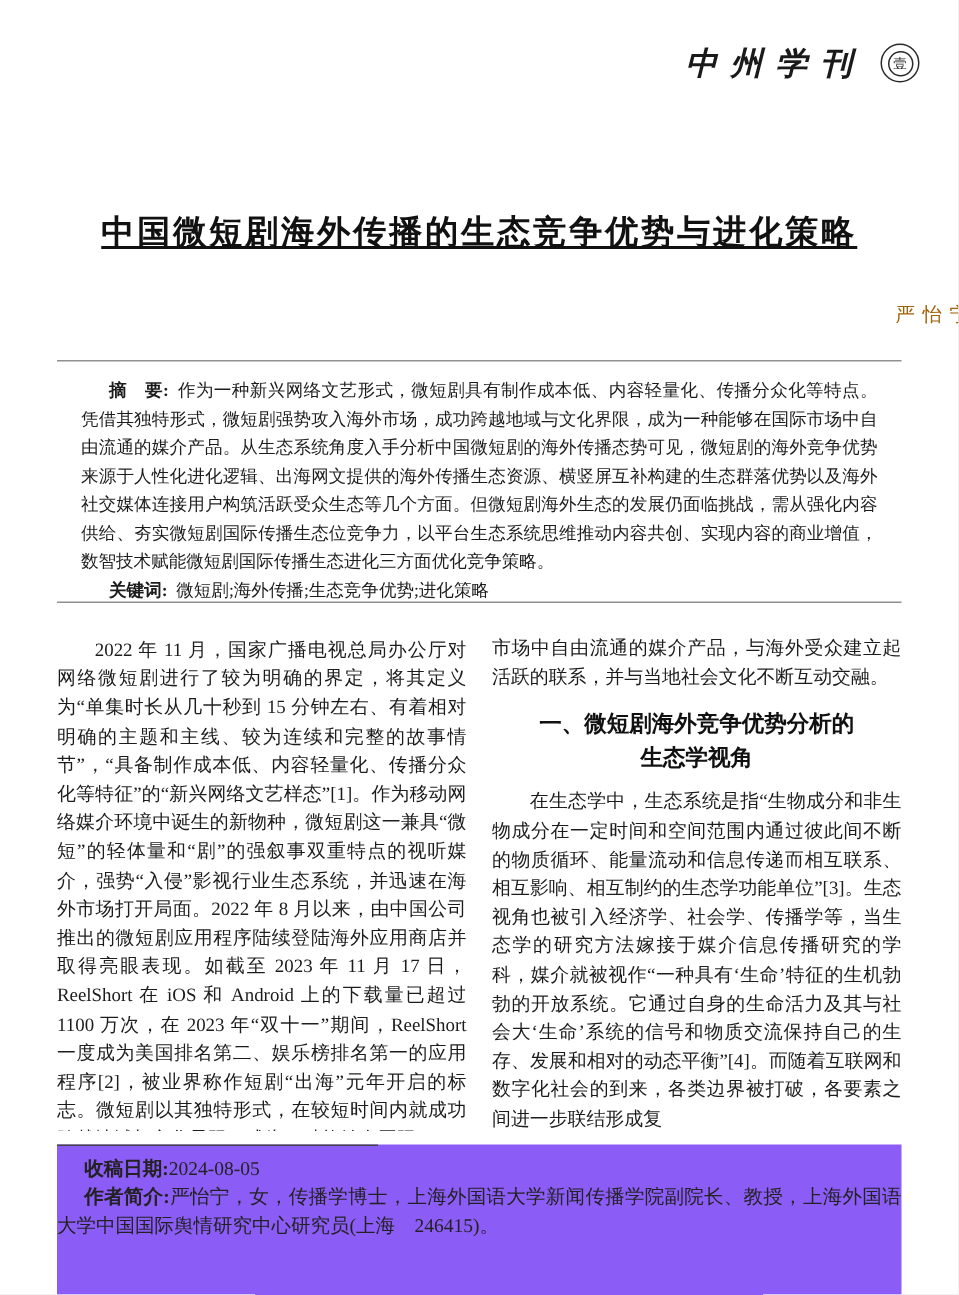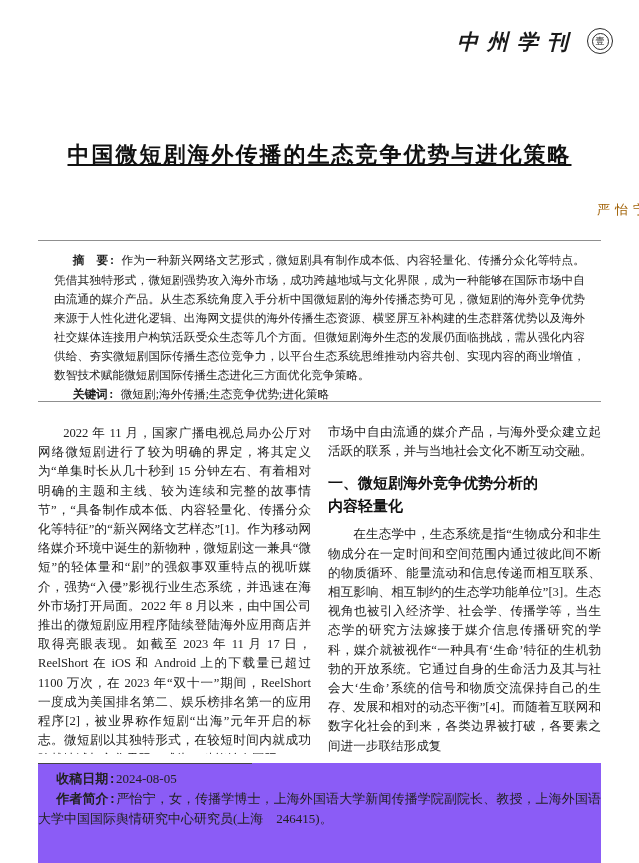--- a/index.html
+++ b/index.html
@@ -4,21 +4,21 @@
 <style>
   html,body { margin:0; padding:0; background:#e8e8e8; }
   .page {
     position:relative; width:639px; height:863px; margin:0 auto;
     background:#ffffff; overflow:hidden; color:#1c1c1c;
     font-family:"Liberation Serif","DejaVu Serif",serif;
   }
   
   .journal-header {
     position:absolute; top:28px; right:26px;
-    display:flex; align-items:flex-start; gap:10px;
+    display:flex; align-items:center; gap:10px;
   }
   .journal-name {
     font-family:"DejaVu Serif",serif; font-style:italic; font-weight:700;
     font-size:21px; letter-spacing:9px; color:#1a1a1a; white-space:nowrap;
   }
   .seal {
     width:24px; height:24px; border:1.6px solid #2a2a2a; border-radius:50%;
     display:flex; align-items:center; justify-content:center; flex:0 0 auto;
   }
   .seal-inner {
@@ -38,33 +38,33 @@
     text-align:right; font-size:13px; letter-spacing:5px; color:#a16207;
   }
   
   .abstract-block {
     position:absolute; top:240px; left:38px; width:563px; box-sizing:border-box;
     border-top:1px solid #8f8f8f; border-bottom:1px solid #8f8f8f;
     padding:10px 16px 12px 16px; height:162px; overflow:hidden;
   }
   .abstract-block p { margin:0; font-size:11.7px; line-height:19px; text-align:justify; }
   .abs-indent { text-indent:1.6em; }
-  .hei { font-family:Liberation Mono, monospace; font-weight:bold; font-style:normal; }
+  .hei { font-family:Liberation Serif, serif; font-weight:bold; font-style:normal; }
   .lbl-gap { margin-right:0.5em; }
   
   .columns {
     position:absolute; top:424px; left:38px; width:563px;
     display:flex; gap:17px; height:330px; overflow:hidden;
   }
   .col { width:273px; font-size:12.6px; line-height:19.2px; text-align:justify; }
   .col p { margin:0; text-indent:2em; }
   .col p.cont { text-indent:0;font-family:Liberation Mono, monospace; }
   .section-heading {
     font-family:"Liberation Sans","DejaVu Sans",sans-serif; font-weight:bold;
-    font-size:15px; line-height:23px; margin:9px 0 8px 0;
+    font-size:15px; line-height:23px; text-align:center; margin:9px 0 8px 0;
     color:#111;
   }
   
   .footnotes {
     position:absolute; top:763px; left:38px; width:563px; height:112px;
     background:#8b5cf6; font-size:13px; line-height:19px;
   }
   .fn-rule { width:214px; border-top:1px solid #444; margin:0 0 5px 0; }
   .footnotes p { margin:0; text-align:justify; text-indent:1.4em; color:#222; }
 </style>
@@ -90,21 +90,21 @@
   </div>
 
   <div class="columns">
     <div class="col">
       <p>2022 年 11 月，国家广播电视总局办公厅对网络微短剧进行了较为明确的界定，将其定义为“单集时长从几十秒到 15 分钟左右、有着相对明确的主题和主线、较为连续和完整的故事情节”，“具备制作成本低、内容轻量化、传播分众化等特征”的“新兴网络文艺样态”[1]。作为移动网络媒介环境中诞生的新物种，微短剧这一兼具“微短”的轻体量和“剧”的强叙事双重特点的视听媒介，强势“入侵”影视行业生态系统，并迅速在海外市场打开局面。2022 年 8 月以来，由中国公司推出的微短剧应用程序陆续登陆海外应用商店并取得亮眼表现。如截至 2023 年 11 月 17 日，ReelShort 在 iOS 和 Android 上的下载量已超过 1100 万次，在 2023 年“双十一”期间，ReelShort 一度成为美国排名第二、娱乐榜排名第一的应用程序[2]，被业界称作短剧“出海”元年开启的标志。微短剧以其独特形式，在较短时间内就成功跨越地域与文化界限，成为一种能够在国际</p>
     </div>
     <div class="col">
       <p class="cont">市场中自由流通的媒介产品，与海外受众建立起活跃的联系，并与当地社会文化不断互动交融。</p>
       <div class="section-heading">
         <div>一、微短剧海外竞争优势分析的</div>
-        <div>内容轻量化</div>
+        <div>生态学视角</div>
       </div>
       <p>在生态学中，生态系统是指“生物成分和非生物成分在一定时间和空间范围内通过彼此间不断的物质循环、能量流动和信息传递而相互联系、相互影响、相互制约的生态学功能单位”[3]。生态视角也被引入经济学、社会学、传播学等，当生态学的研究方法嫁接于媒介信息传播研究的学科，媒介就被视作“一种具有‘生命’特征的生机勃勃的开放系统。它通过自身的生命活力及其与社会大‘生命’系统的信号和物质交流保持自己的生存、发展和相对的动态平衡”[4]。而随着互联网和数字化社会的到来，各类边界被打破，各要素之间进一步联结形成复</p>
     </div>
   </div>
 
   <div class="footnotes">
     <div class="fn-rule"></div>
     <p><span class="hei">收稿日期:</span><span>2024-08-05</span></p>
     <p><span class="hei">作者简介:</span><span>严怡宁，女，传播学博士，上海外国语大学新闻传播学院副院长、教授，上海外国语大学中国国际舆情研究中心研究员(上海　246415)。</span></p>
   </div>

